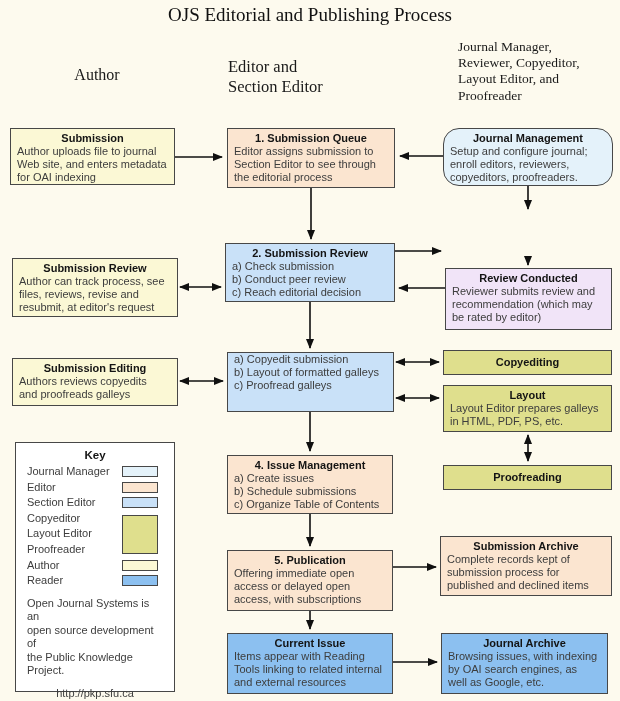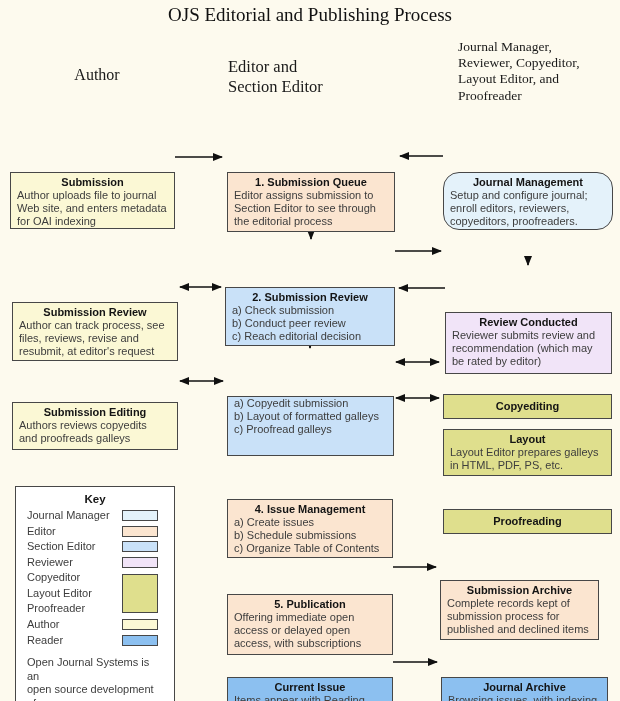--- a/index.html
+++ b/index.html
@@ -27,21 +27,21 @@
     font-weight:bold;font-size:11px;line-height:13px;text-align:center;
     color:#141414;padding-top:3px;
   }
   .box-body{
     font-size:11px;line-height:13px;text-align:left;
     padding:0 3px 2px 6px;white-space:pre-line;
   }
   .title-only{display:flex;align-items:center;justify-content:center;}
   .title-only .box-title{padding-top:0;}
   .arrows{position:absolute;top:0;left:0;z-index:1;}
-  .flow-box,.key-box{z-index:2;margin-top:44px;}
+  .flow-box,.key-box{z-index:2;}
   .arrows line{stroke:#101010;stroke-width:1.6;}
   .key-box{
     position:absolute;left:15px;top:442px;width:160px;height:250px;
     background:#ffffff;border:1.5px solid #474747;box-sizing:border-box;
   }
   .key-title{font-weight:bold;font-size:11.5px;text-align:center;color:#141414;padding:6px 0 3px 0;}
   .key-row{display:flex;align-items:center;justify-content:space-between;height:15.5px;padding:0 16px 0 11px;}
   .key-label{font-size:11px;color:#3d3d3d;line-height:15.5px;white-space:nowrap;}
   .key-swatch{width:34px;height:9px;border:1px solid #474747;flex:0 0 auto;}
   .key-row.group{height:47px;}
@@ -166,21 +166,21 @@
 c) Organize Table of Contents</div>
   </div>
 
   <div class="flow-box" style="left: 227px; top: 550px; width: 166px; height: 61px; background-color: rgb(251, 229, 208);">
     <div class="box-title">5. Publication</div>
     <div class="box-body">Offering immediate open
 access or delayed open
 access, with subscriptions</div>
   </div>
 
-  <div class="flow-box" style="left: 440px; top: 536px; width: 159px; height: 60px; background-color: rgb(251, 229, 208);">
+  <div class="flow-box" style="left: 440px; top: 536px; width: 172px; height: 60px; background-color: rgb(251, 229, 208);">
     <div class="box-title">Submission Archive</div>
     <div class="box-body">Complete records kept of
 submission process for
 published and declined items</div>
   </div>
 
   <div class="flow-box" style="left: 227px; top: 633px; width: 166px; height: 61px; background-color: rgb(140, 192, 240);">
     <div class="box-title">Current Issue</div>
     <div class="box-body">Items appear with Reading
 Tools linking to related internal
@@ -200,24 +200,20 @@
       <span class="key-label">Journal Manager</span>
       <span class="key-swatch" style="background-color: rgb(228, 242, 250);"></span>
     </div>
     <div class="key-row">
       <span class="key-label">Editor</span>
       <span class="key-swatch" style="background-color: rgb(251, 229, 208);"></span>
     </div>
     <div class="key-row">
       <span class="key-label">Section Editor</span>
       <span class="key-swatch" style="background-color: rgb(201, 225, 248);"></span>
-    </div>
-    <div class="key-row">
-      <span class="key-label">Reviewer</span>
-      <span class="key-swatch" style="background-color: rgb(241, 228, 248);"></span>
     </div>
     <div class="key-row group">
       <span>
         <span class="key-label" style="display:block;">Copyeditor</span>
         <span class="key-label" style="display:block;">Layout Editor</span>
         <span class="key-label" style="display:block;">Proofreader</span>
       </span>
       <span class="key-swatch" style="background-color: rgb(223, 223, 141);"></span>
     </div>
     <div class="key-row">

